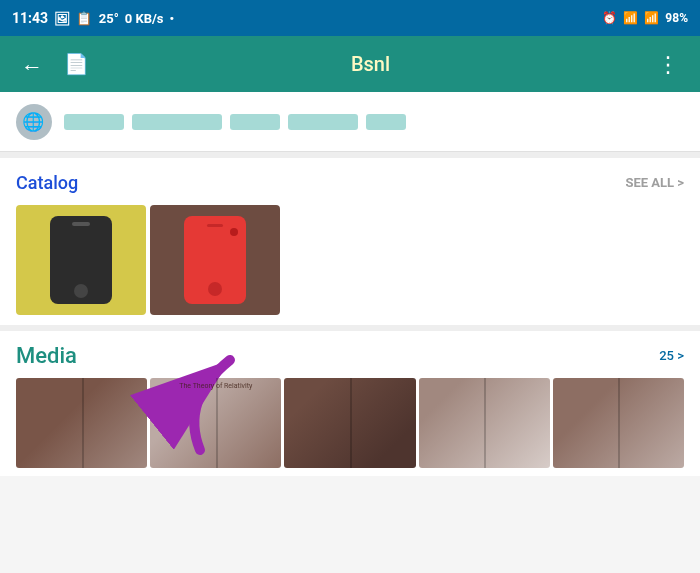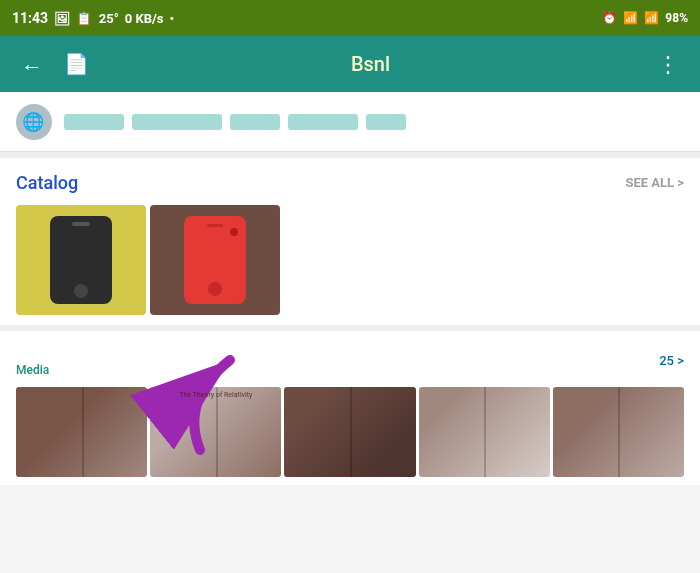--- a/index.html
+++ b/index.html
@@ -7,21 +7,21 @@
       width: 700px;
       height: 573px;
       font-family: 'Roboto', Arial, sans-serif;
       background: #f5f5f5;
       overflow: hidden;
       position: relative;
     }
 
     
     .status-bar {
-      background: #4d7c0f;
+      background: #0369a1;
       height: 36px;
       display: flex;
       align-items: center;
       justify-content: space-between;
       padding: 0 12px;
       color: white;
       font-size: 13px;
       font-weight: bold;
     }
     .status-left { display: flex; align-items: center; gap: 6px; }
@@ -223,23 +223,22 @@
       margin-top: 0;
     }
     .media-header {
       display: flex;
       align-items: center;
       justify-content: space-between;
       margin-bottom: 10px;
     }
     .media-title {
       color: #1e8f80;
-      font-size: 12px;
+      font-size: 22px;
       font-weight: 500;
-      margin-top: 20px;
     }
     .media-count {
       color: #0369a1;
       font-size: 13px;
       font-weight: 500;
       cursor: pointer;
     }
     .media-thumbs {
       display: flex;
       gap: 3px;

